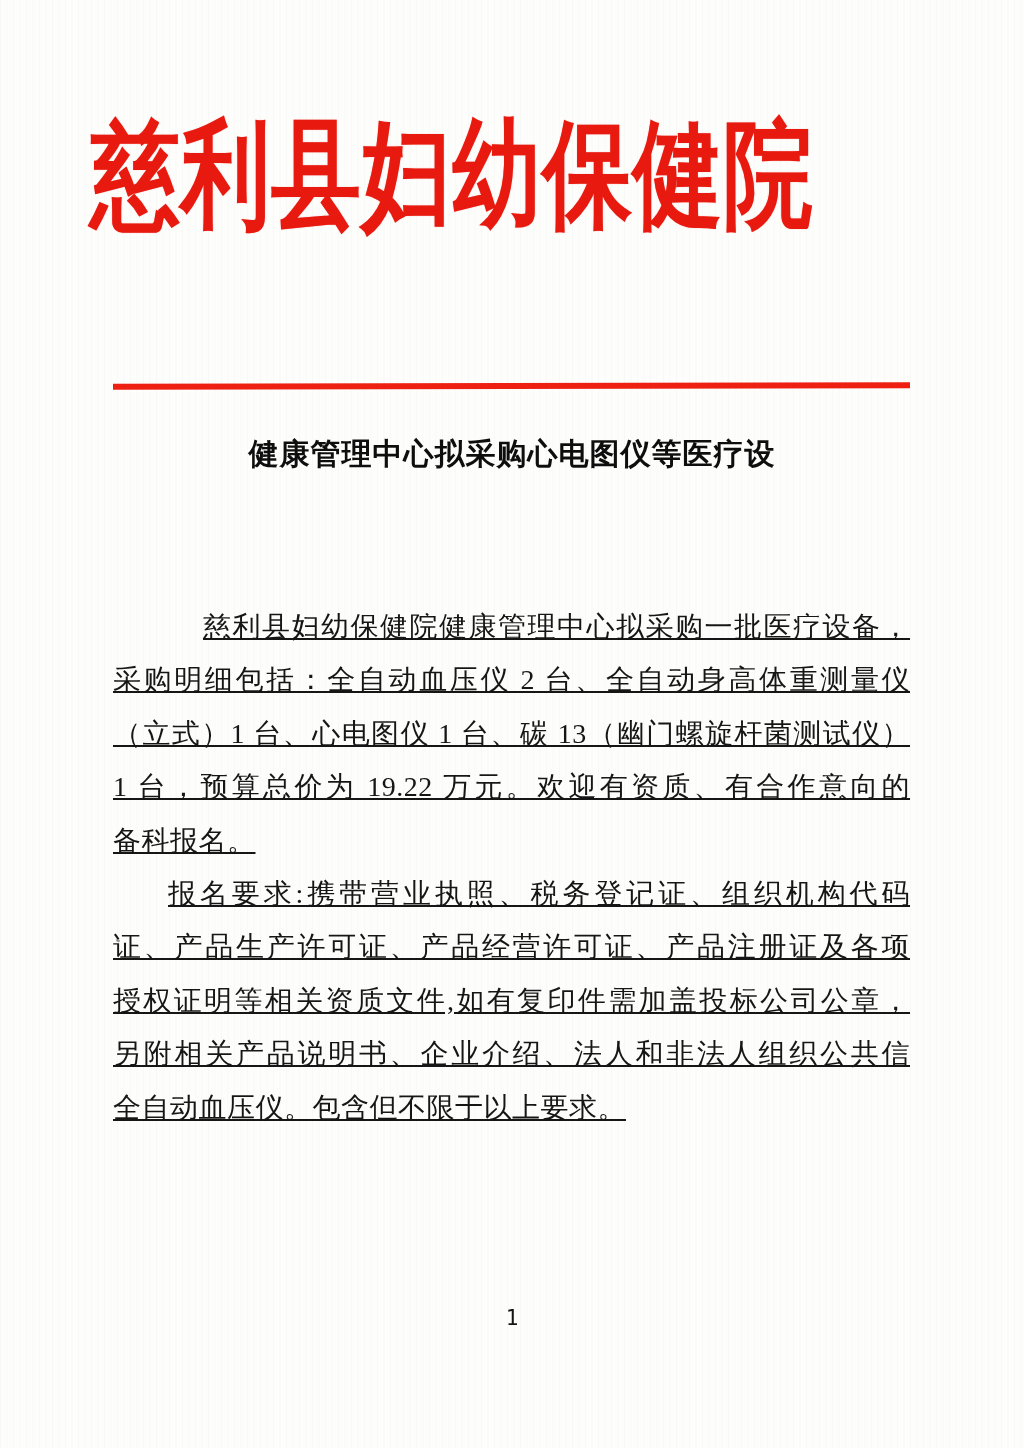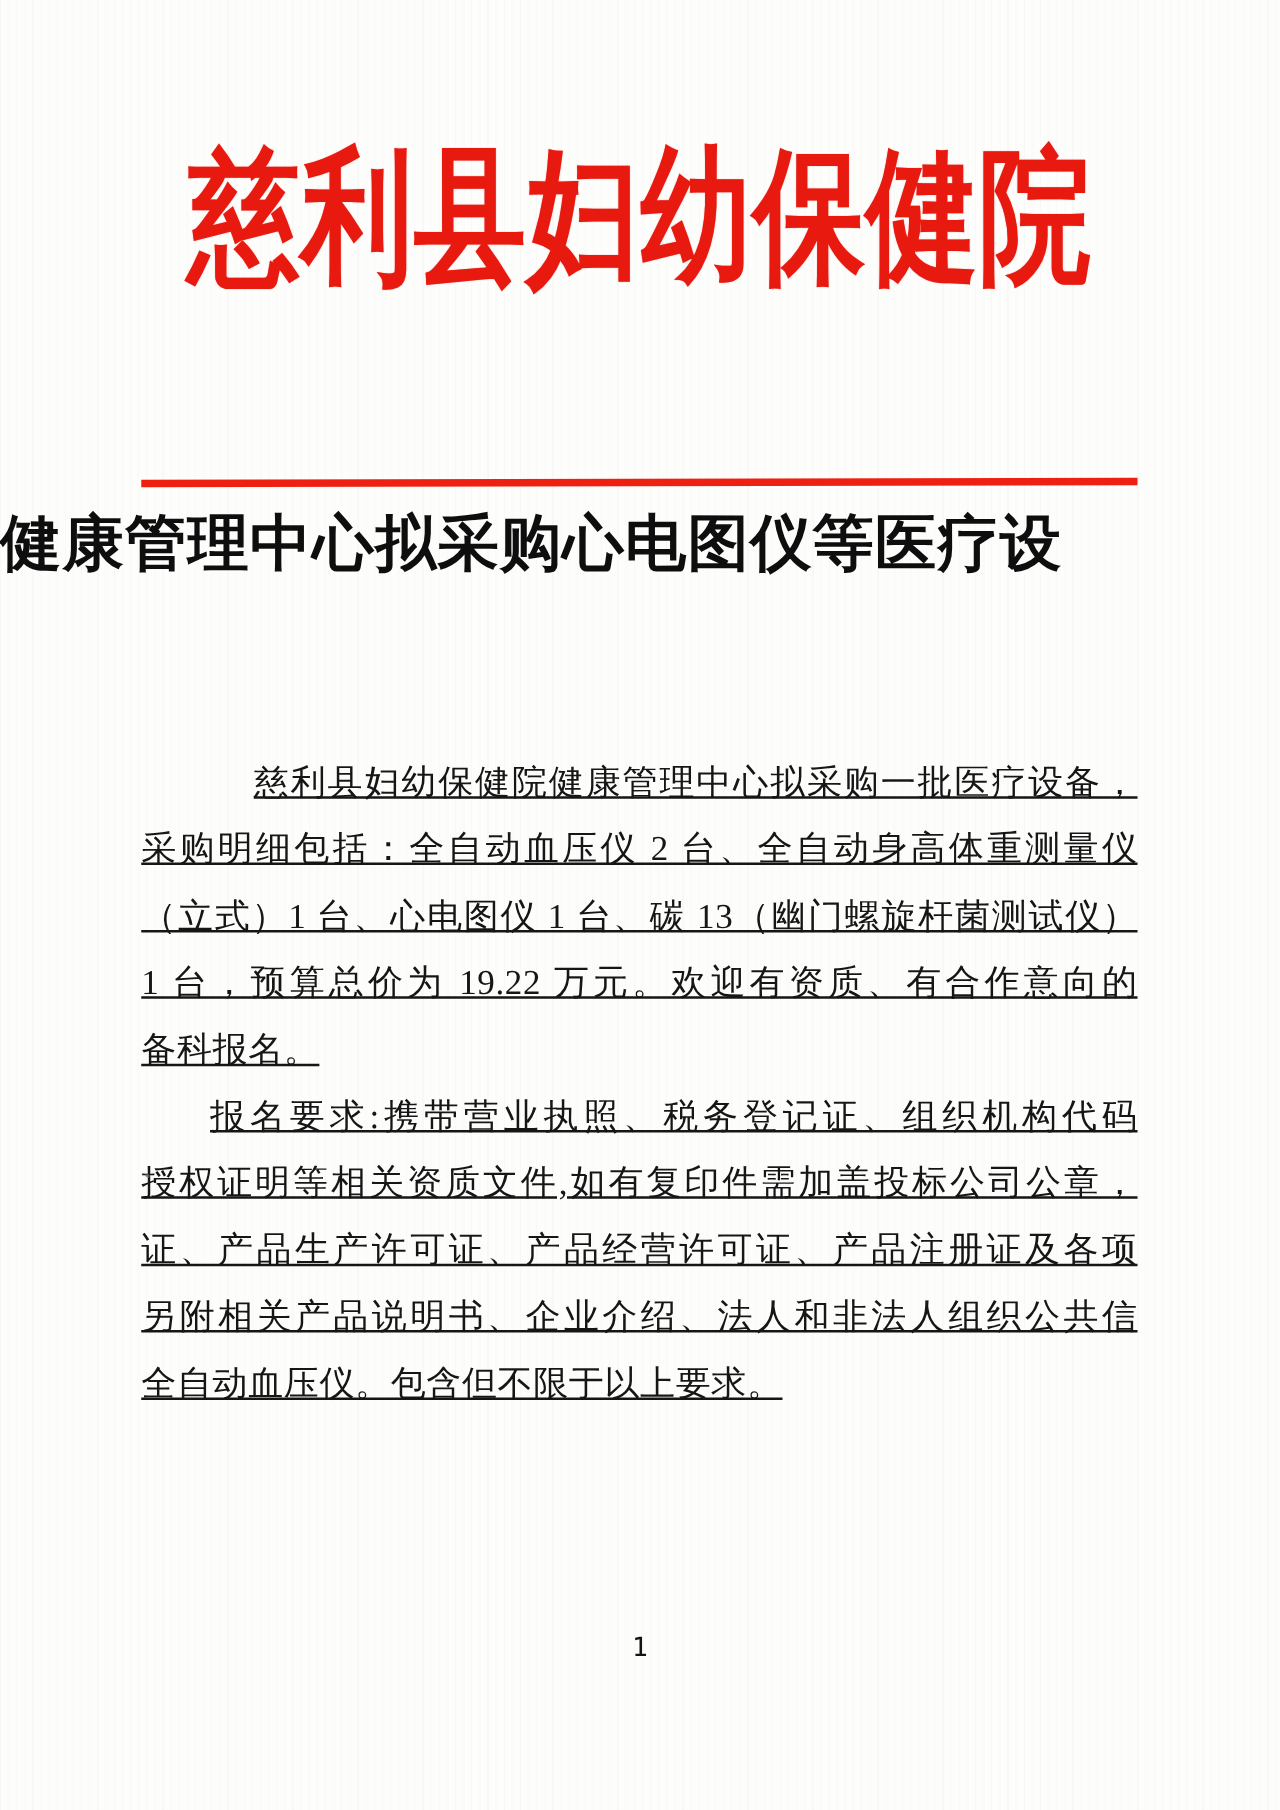--- a/index.html
+++ b/index.html
@@ -24,21 +24,21 @@
     font-family: "Liberation Serif", "DejaVu Serif", serif;
   }
 
   
   .masthead {
     position: absolute;
     top: 116px;
     left: 0;
     width: 100%;
     height: 132px;
-    text-align: center;
+    text-align: left;
     line-height: 1;
     white-space: nowrap;
   }
   .masthead-text {
     display: inline-block;
     font-size: 112px;
     font-weight: 600;
     letter-spacing: 1px;
     color: #e8190f;
     transform: scale(0.80, 1.05);
@@ -53,26 +53,27 @@
     left: 113px;
     width: 797px;
     height: 6px;
     background: #ee2012;
     transform: rotate(-0.12deg);
   }
 
   
   .doc-title {
     position: absolute;
-    top: 407px;
+    top: 426px;
     left: 0;
     width: 100%;
+    text-align: center;
     font-family: "Liberation Sans", "DejaVu Sans", sans-serif;
     font-weight: 700;
-    font-size: 49px;
+    font-size: 30px;
     line-height: 56px;
     color: #0e0e0e;
     letter-spacing: 1px;
   }
 
   
   .body-text {
     position: absolute;
     top: 600px;
     left: 113px;
@@ -141,22 +142,22 @@
     <div>
       <div class="line indent-wide">慈利县妇幼保健院健康管理中心拟采购一批医疗设备，</div>
       <div class="line">采购明细包括：全自动血压仪 2 台、全自动身高体重测量仪</div>
       <div class="line">（立式）1 台、心电图仪 1 台、碳 13（幽门螺旋杆菌测试仪）</div>
       <div class="line">1 台，预算总价为 19.22 万元。欢迎有资质、有合作意向的</div>
       <div class="line para-end">备科报名。</div>
     </div>
 
     <div>
       <div class="line indent-std">报名要求:携带营业执照、税务登记证、组织机构代码</div>
+      <div class="line">证、产品生产许可证、产品经营许可证、产品注册证及各项</div>
       <div class="line">授权证明等相关资质文件,如有复印件需加盖投标公司公章，</div>
-      <div class="line">证、产品生产许可证、产品经营许可证、产品注册证及各项</div>
       <div class="line">另附相关产品说明书、企业介绍、法人和非法人组织公共信</div>
       <div class="line para-end">全自动血压仪。包含但不限于以上要求。</div>
     </div>
 
   </div>
 
   <div class="ink-speck"></div>
 
   <div class="page-number">1</div>
 

